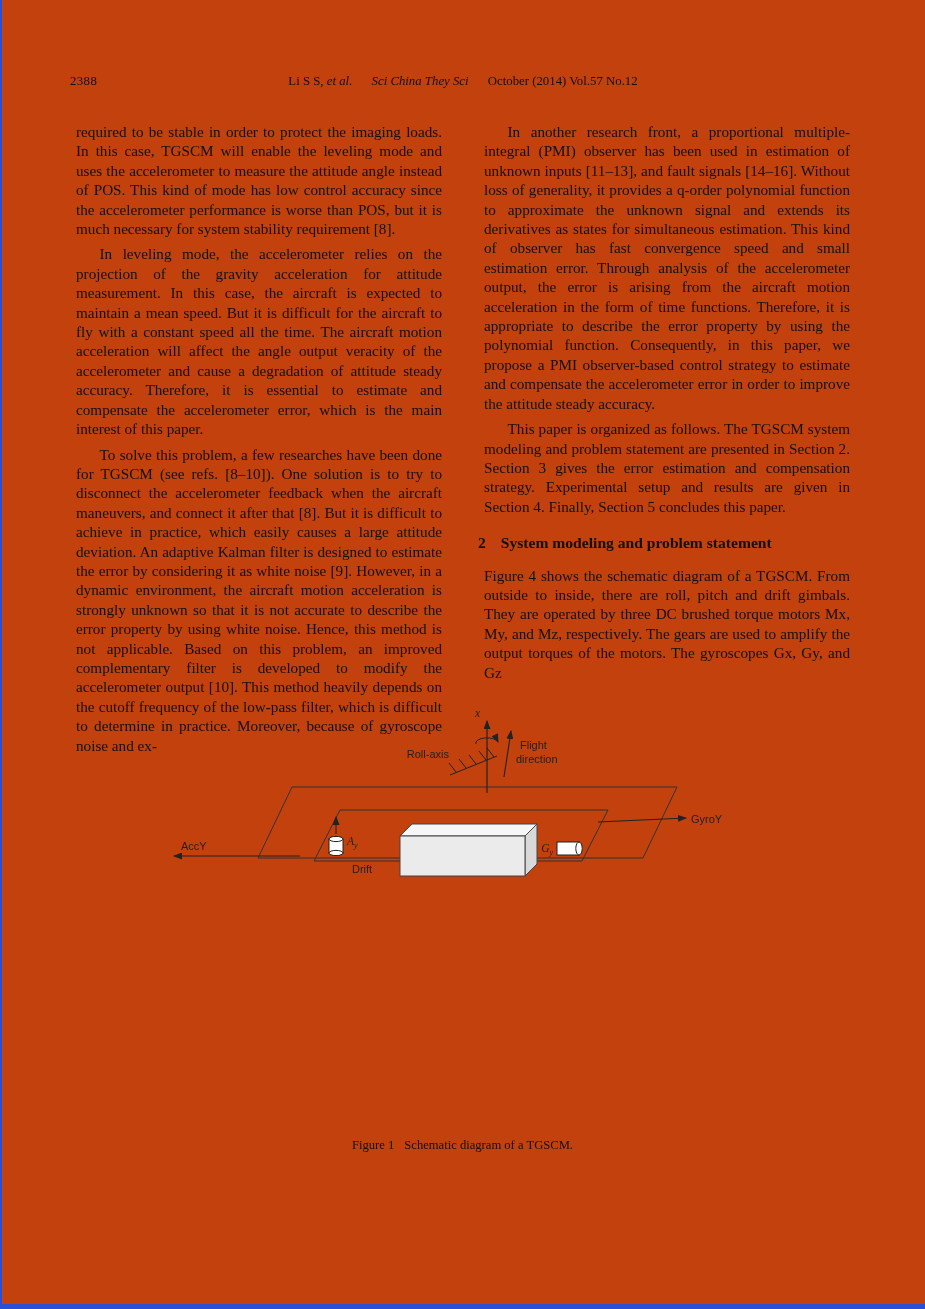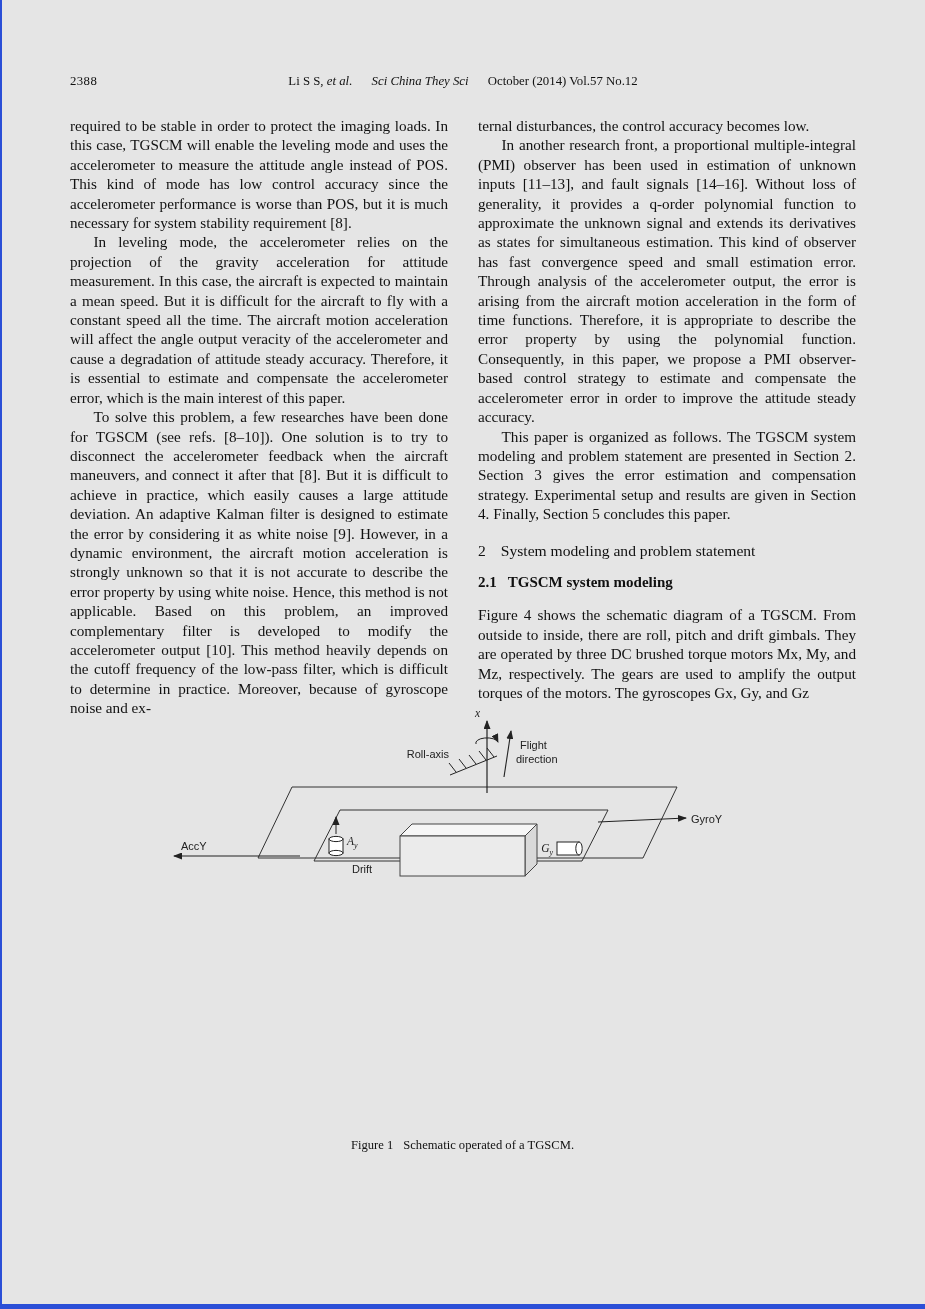--- a/index.html
+++ b/index.html
@@ -1,36 +1,36 @@
 <!DOCTYPE html>
 <html><head>
 <meta charset="utf-8">
 <style>
   * { margin:0; padding:0; box-sizing:border-box; }
   html,body { background:#ffffff; }
   body {
     width:925px; height:1309px; position:relative; overflow:hidden;
     font-family:"Liberation Serif", serif; color:#111;
   }
-  .page { position:absolute; left:0; top:0; width:925px; height:1309px; background:#e5e5e5; }
+  .page { position:absolute; left:0; top:0; width:925px; height:1309px; background:#c2410c; }
 
   
   .header { position:absolute; top:74px; left:70px; width:786px; font-size:12.8px; }
   .page-num { position:absolute; left:0; top:0; letter-spacing:.4px; }
   .header-center { text-align:center; white-space:nowrap; }
   .header-center .gap { margin-right:16px; }
   .italic { font-style:italic;text-align:center; }
 
   
   .columns { position:absolute; top:116px; left:70px; width:786px; display:flex; gap:30px; }
   .col { width:378px; font-size:15.2px; line-height:19.4px; text-align:justify; }
-  .col p { margin:0; }
+  .col p { margin:6px; }
   .col p.indent { text-indent:1.55em; }
 
-  h2.section { font-size:15.6px; font-weight:normal; margin:17px 0 13px 0; text-align:left; }
+  h2.section { font-size:15.6px; font-weight:bold; margin:17px 0 13px 0; text-align:left; }
   h2.section .num { margin-right:15px; }
   h3.subsection { font-size:15px; font-weight:bold; margin:13px 0 13px 0; }
   h3.subsection .num { margin-right:11px; }
 
   
   .figure-area { position:absolute; top:703px; left:0; width:925px; height:400px; }
   .figure-area svg { display:block; }
   .fig-label { font-family:"Liberation Sans", sans-serif; font-size:11px; fill:#222; }
   .fig-math { font-family:"Liberation Serif", serif; font-style:italic; font-size:11.5px; fill:#222; }
   .fig-sub { font-size:8px; }
@@ -56,31 +56,27 @@
     </div>
   </div>
 
   <div class="columns">
     <div class="col">
       <p>required to be stable in order to protect the imaging loads. In this case, TGSCM will enable the leveling mode and uses the accelerometer to measure the attitude angle instead of POS. This kind of mode has low control accuracy since the accelerometer performance is worse than POS, but it is much necessary for system stability requirement [8].</p>
       <p class="indent">In leveling mode, the accelerometer relies on the projection of the gravity acceleration for attitude measurement. In this case, the aircraft is expected to maintain a mean speed. But it is difficult for the aircraft to fly with a constant speed all the time. The aircraft motion acceleration will affect the angle output veracity of the accelerometer and cause a degradation of attitude steady accuracy. Therefore, it is essential to estimate and compensate the accelerometer error, which is the main interest of this paper.</p>
       <p class="indent">To solve this problem, a few researches have been done for TGSCM (see refs. [8–10]). One solution is to try to disconnect the accelerometer feedback when the aircraft maneuvers, and connect it after that [8]. But it is difficult to achieve in practice, which easily causes a large attitude deviation. An adaptive Kalman filter is designed to estimate the error by considering it as white noise [9]. However, in a dynamic environment, the aircraft motion acceleration is strongly unknown so that it is not accurate to describe the error property by using white noise. Hence, this method is not applicable. Based on this problem, an improved complementary filter is developed to modify the accelerometer output [10]. This method heavily depends on the cutoff frequency of the low-pass filter, which is difficult to determine in practice. Moreover, because of gyroscope noise and ex-</p>
     </div>
     <div class="col">
-      <p>ternal disturbances, the control accuracy becomes low.</p>
       <p class="indent">In another research front, a proportional multiple-integral (PMI) observer has been used in estimation of unknown inputs [11–13], and fault signals [14–16]. Without loss of generality, it provides a q-order polynomial function to approximate the unknown signal and extends its derivatives as states for simultaneous estimation. This kind of observer has fast convergence speed and small estimation error. Through analysis of the accelerometer output, the error is arising from the aircraft motion acceleration in the form of time functions. Therefore, it is appropriate to describe the error property by using the polynomial function. Consequently, in this paper, we propose a PMI observer-based control strategy to estimate and compensate the accelerometer error in order to improve the attitude steady accuracy.</p>
       <p class="indent">This paper is organized as follows. The TGSCM system modeling and problem statement are presented in Section 2. Section 3 gives the error estimation and compensation strategy. Experimental setup and results are given in Section 4. Finally, Section 5 concludes this paper.</p>
 
       <h2 class="section">
         <span class="num">2</span><span>System modeling and problem statement</span>
       </h2>
 
-      <h3 class="subsection">
-        <span class="num">2.1</span><span>TGSCM system modeling</span>
-      </h3>
 
       <p>Figure 4 shows the schematic diagram of a TGSCM. From outside to inside, there are roll, pitch and drift gimbals. They are operated by three DC brushed torque motors Mx, My, and Mz, respectively. The gears are used to amplify the output torques of the motors. The gyroscopes Gx, Gy, and Gz</p>
     </div>
   </div>
 
   <div class="figure-area">
     <svg width="925" height="400" viewBox="0 0 925 400">
       <defs>
         <marker id="arr" markerWidth="9" markerHeight="7" refX="8" refY="3.5" orient="auto" markerUnits="userSpaceOnUse">
           <path d="M0,0 L9,3.5 L0,7 Z" fill="#222"></path>
@@ -132,18 +128,18 @@
         <rect x="557" y="139" width="22" height="13" fill="#fff" stroke="#222" stroke-width="1"></rect>
         <ellipse cx="579" cy="145.5" rx="3.2" ry="6.5" fill="#fff" stroke="#222" stroke-width="1"></ellipse>
       </g>
       <text class="fig-math" x="553" y="149" text-anchor="end"><tspan>G</tspan><tspan class="fig-sub" dy="3">y</tspan></text>
 
       <text class="fig-label" x="352" y="170">Drift</text>
     </svg>
   </div>
 
   <div class="figure-caption">
-    <span class="caption-label">Figure 1</span><span>Schematic operated of a TGSCM.</span>
+    <span class="caption-label">Figure 1</span><span>Schematic diagram of a TGSCM.</span>
   </div>
 
   <div class="border-left"></div>
   <div class="border-bottom"></div>
 </div>
 
 </body></html>

